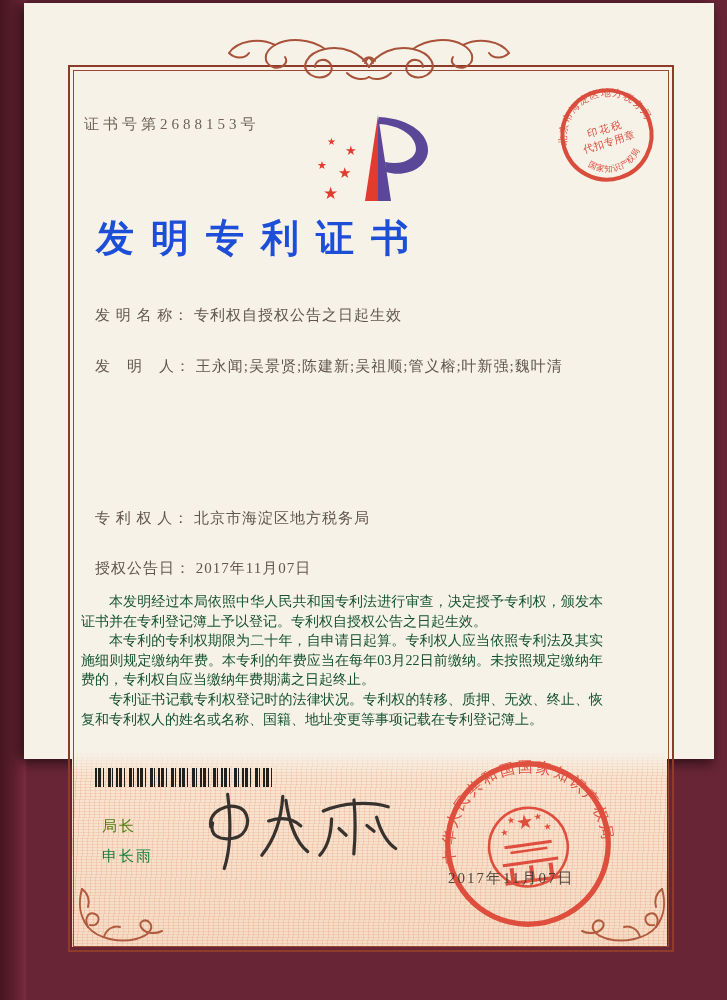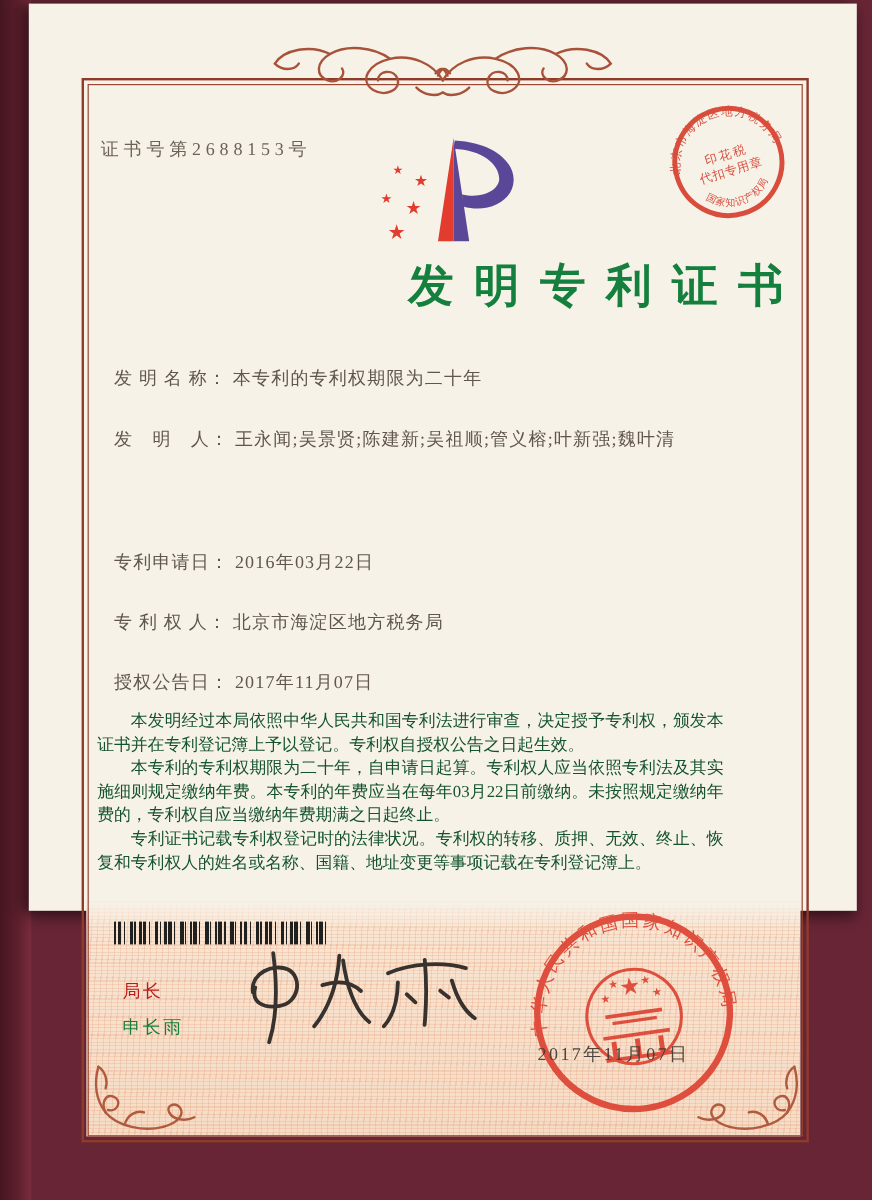--- a/index.html
+++ b/index.html
@@ -27,41 +27,41 @@
     background:
       linear-gradient(180deg,#f6f2e8 0,rgba(246,242,232,0) 26px),
       repeating-linear-gradient(93deg, rgba(224,134,92,.20) 0 1px, rgba(255,255,255,0) 1px 5px),
       repeating-linear-gradient(0deg, rgba(228,146,102,.22) 0 1px, rgba(255,255,255,0) 1px 3px),
       linear-gradient(#f9e6d4,#f5dcc6);
   }
   .cert-no{position:absolute;left:60px;top:112px;z-index:3;
     font-size:15px;letter-spacing:4px;color:#6e6257;}
   .logo{position:absolute;left:281px;top:106px;width:130px;height:98px;z-index:3;}
   .title{position:absolute;left:44px;top:210px;width:602px;z-index:3;
-    text-align:right;font-size:38px;font-weight:600;color:#15803d;
-    letter-spacing:17px;padding-left:17px;box-sizing:border-box;}
+    text-align:left;font-size:38px;font-weight:600;color:#1d4ed8;
+    letter-spacing:17px;padding-left:28px;box-sizing:border-box;}
   .field-row{position:absolute;left:71px;z-index:3;font-size:15px;color:#60564d;
     letter-spacing:1px;white-space:nowrap;}
   .field-label{display:inline-block;}
   .field-value{display:inline-block;}
   .r0{top:303px}.r1{top:354px}.r2{top:408px}.r3{top:456px}.r4{top:506px}.r5{top:556px}
   .body-text{position:absolute;left:57px;top:589px;width:522px;z-index:3;
     font-size:14px;line-height:19.6px;color:#14532d;text-align:justify;}
   .body-text p{margin:0;text-indent:2em;}
   .barcode{position:absolute;left:71px;top:765px;width:180px;height:19px;z-index:3;
     background:
      repeating-linear-gradient(90deg,
        #20201f 0 2px, rgba(0,0,0,0) 2px 3px,
        #20201f 3px 6px, rgba(0,0,0,0) 6px 8px,
        #20201f 8px 9px, rgba(0,0,0,0) 9px 13px,
        #20201f 13px 16px, rgba(0,0,0,0) 16px 17px,
        #20201f 17px 18px, rgba(0,0,0,0) 18px 21px);
   }
   .sig-title{position:absolute;left:78px;top:814px;z-index:3;font-size:15px;
-    letter-spacing:2px;color:#b91c1c;}
+    letter-spacing:2px;color:#4d7c0f;}
   .sig-name{position:absolute;left:78px;top:844px;z-index:3;font-size:15px;
     letter-spacing:2px;color:#15803d;}
   .signature-svg{position:absolute;left:165px;top:783px;width:215px;height:90px;z-index:3;
     transform:rotate(-2deg);}
   .seal-tax{position:absolute;left:534px;top:83px;width:98px;height:98px;z-index:4;
     transform:rotate(-17deg);opacity:.92;}
   .seal-office{position:absolute;left:416px;top:753px;width:176px;height:176px;z-index:4;
     transform:rotate(-8deg);opacity:.9;}
   .seal-date{position:absolute;left:424px;top:866px;z-index:6;font-size:15px;
     letter-spacing:2px;color:rgba(64,57,50,.92);}
@@ -122,29 +122,25 @@
         <textPath href="#taxArcBot" startOffset="50%" text-anchor="middle">国家知识产权局</textPath>
       </text>
       <text x="50" y="47" font-size="10.5" fill="#d7402f" text-anchor="middle" letter-spacing="2">印花税</text>
       <text x="50" y="61" font-size="10.5" fill="#d7402f" text-anchor="middle" letter-spacing="0.5">代扣专用章</text>
     </svg>
 
     <div class="title">发明专利证书</div>
 
     <div class="field-row r0">
       <span class="field-label">发 明 名 称：</span>
-      <span class="field-value">本专利的专利权期限为二十年</span>
+      <span class="field-value">专利权自授权公告之日起生效</span>
     </div>
     <div class="field-row r1">
       <span class="field-label">发　明　人：</span>
       <span class="field-value">王永闻;吴景贤;陈建新;吴祖顺;管义榕;叶新强;魏叶清</span>
-    </div>
-    <div class="field-row r3">
-      <span class="field-label">专利申请日：</span>
-      <span class="field-value">2016年03月22日</span>
     </div>
     <div class="field-row r4">
       <span class="field-label">专 利 权 人：</span>
       <span class="field-value">北京市海淀区地方税务局</span>
     </div>
     <div class="field-row r5">
       <span class="field-label">授权公告日：</span>
       <span class="field-value">2017年11月07日</span>
     </div>
 

